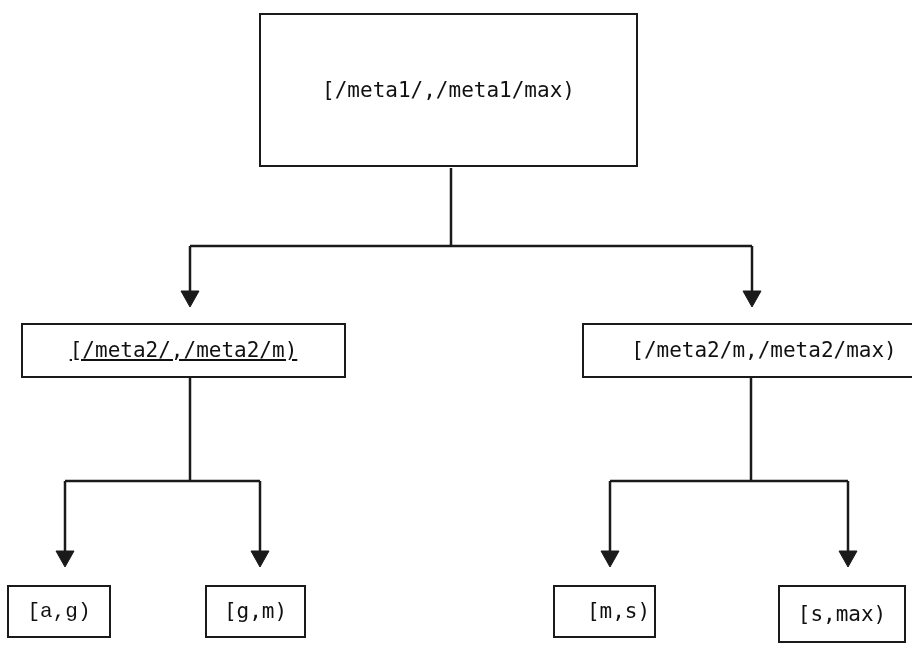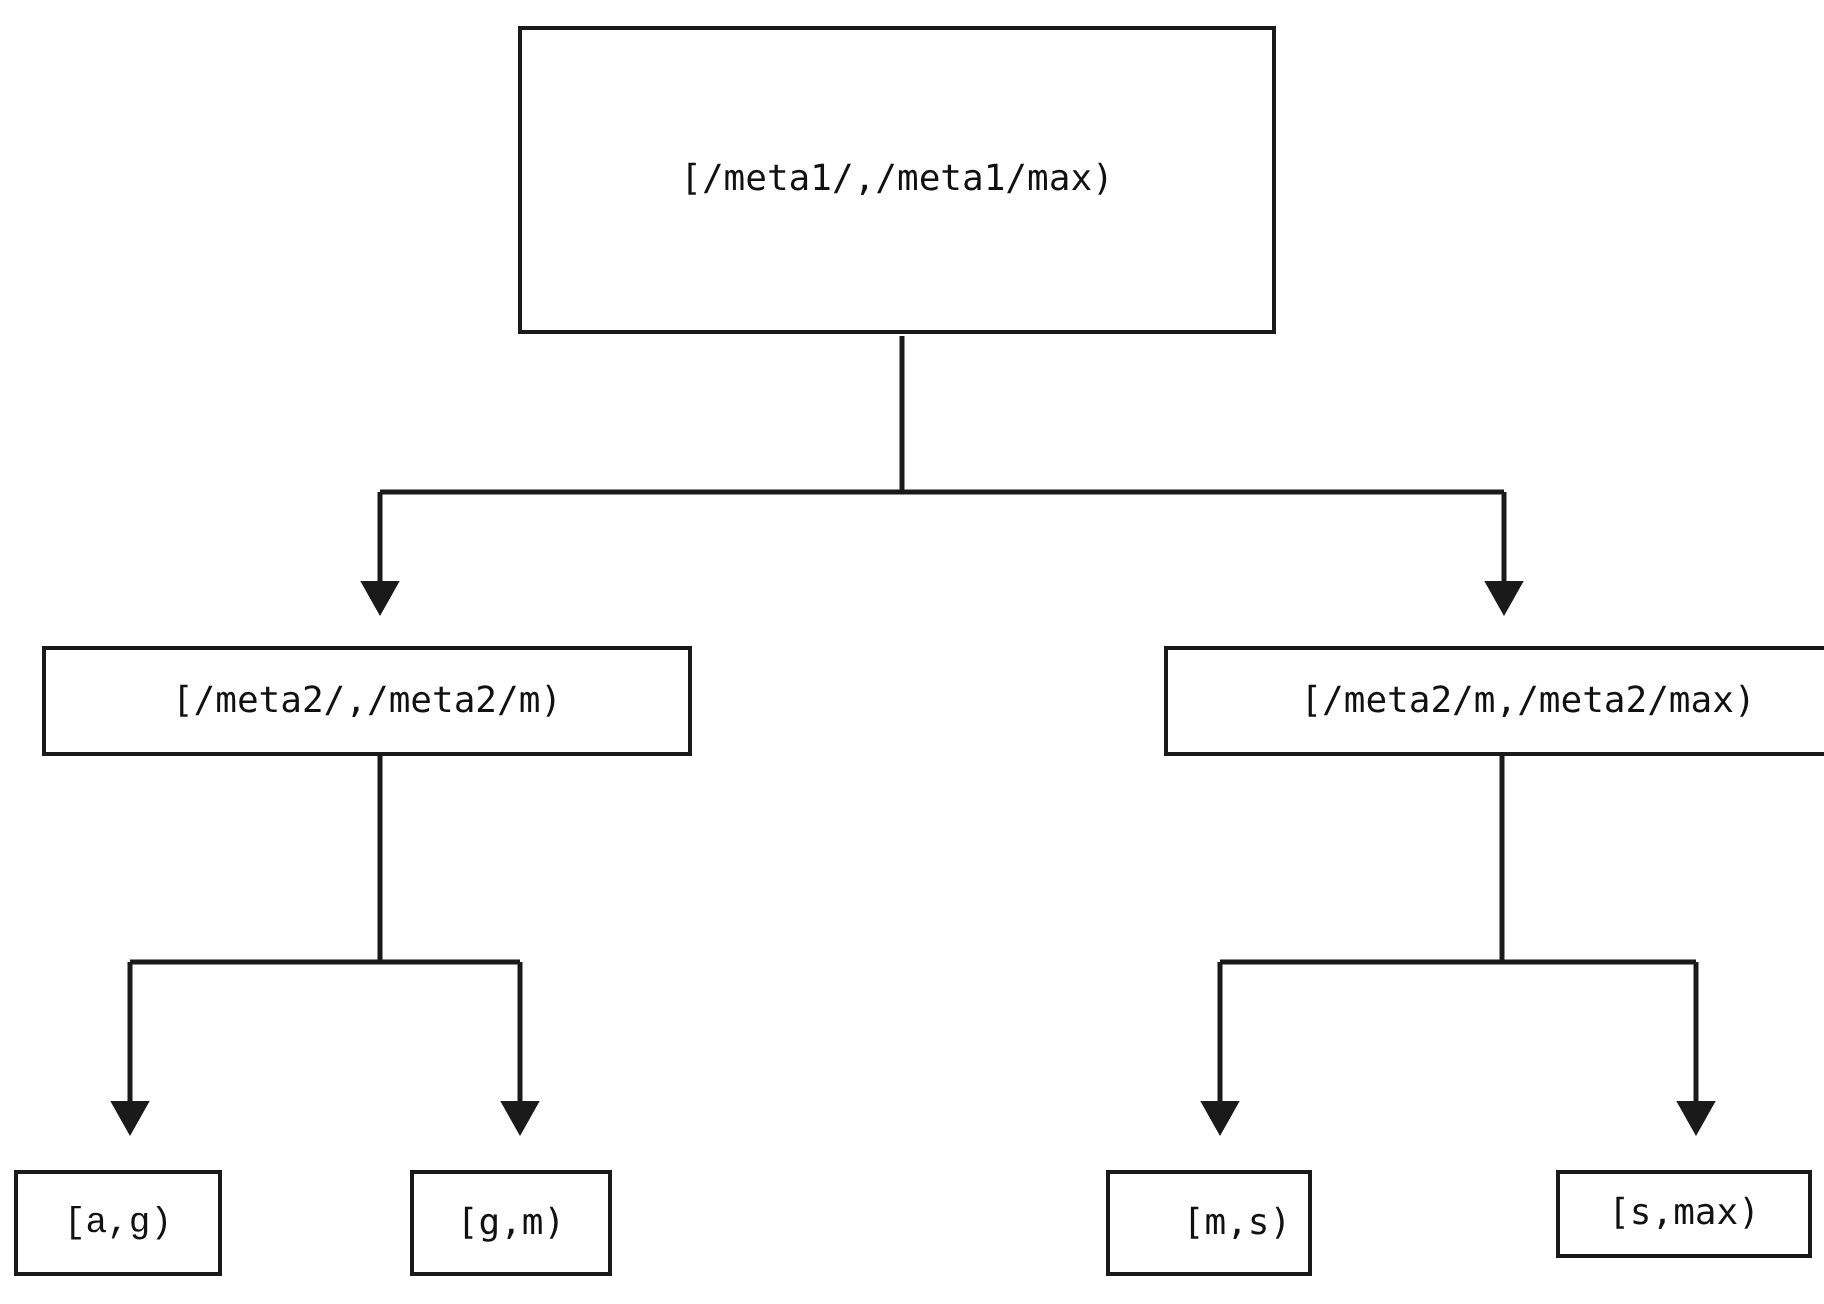--- a/index.html
+++ b/index.html
@@ -38,33 +38,33 @@
     position: absolute;
     box-sizing: border-box;
     border: 2.5px solid var(--stroke-color, #1a1a1a);
     background: var(--bg-color, #ffffff);
     display: flex;
     align-items: center;
     justify-content: center;
     white-space: nowrap;
   }
   .node span {
-    font-size: 18px;
+    font-size: 21px;
     line-height: 1;
     letter-spacing: 0;
     color: var(--text-color, #111111);
   }
   
   .node-root        { left: 259px; top: 13px;  width: 379px; height: 154px; }
-  .node-meta2-left  { left: 21px;  top: 323px; width: 325px; height: 55px; }
+  .node-meta2-left  { left: 21px;  top: 323px; width: 325px; height: 55px; text-decoration: underline; }
   .node-meta2-right { left: 582px; top: 323px; width: 336px; height: 55px; padding-left: 28px; }
   .node-leaf-ag     { left: 7px;   top: 585px; width: 104px; height: 53px; font-family: Liberation Mono, monospace; }
   .node-leaf-gm     { left: 205px; top: 585px; width: 101px; height: 53px; }
   .node-leaf-ms     { left: 553px; top: 585px; width: 103px; height: 53px; padding-left: 28px; }
-  .node-leaf-smax   { left: 778px; top: 585px; width: 128px; height: 44px; }
+  .node-leaf-smax   { left: 778px; top: 585px; width: 128px; height: 58px; }
 </style>
 </head>
 <body>
 
 <div class="stage">
 
   <svg class="edges" viewBox="0 0 912 652" aria-hidden="true">
 
     <g>
       <path d="M451,168 L451,246"></path>

